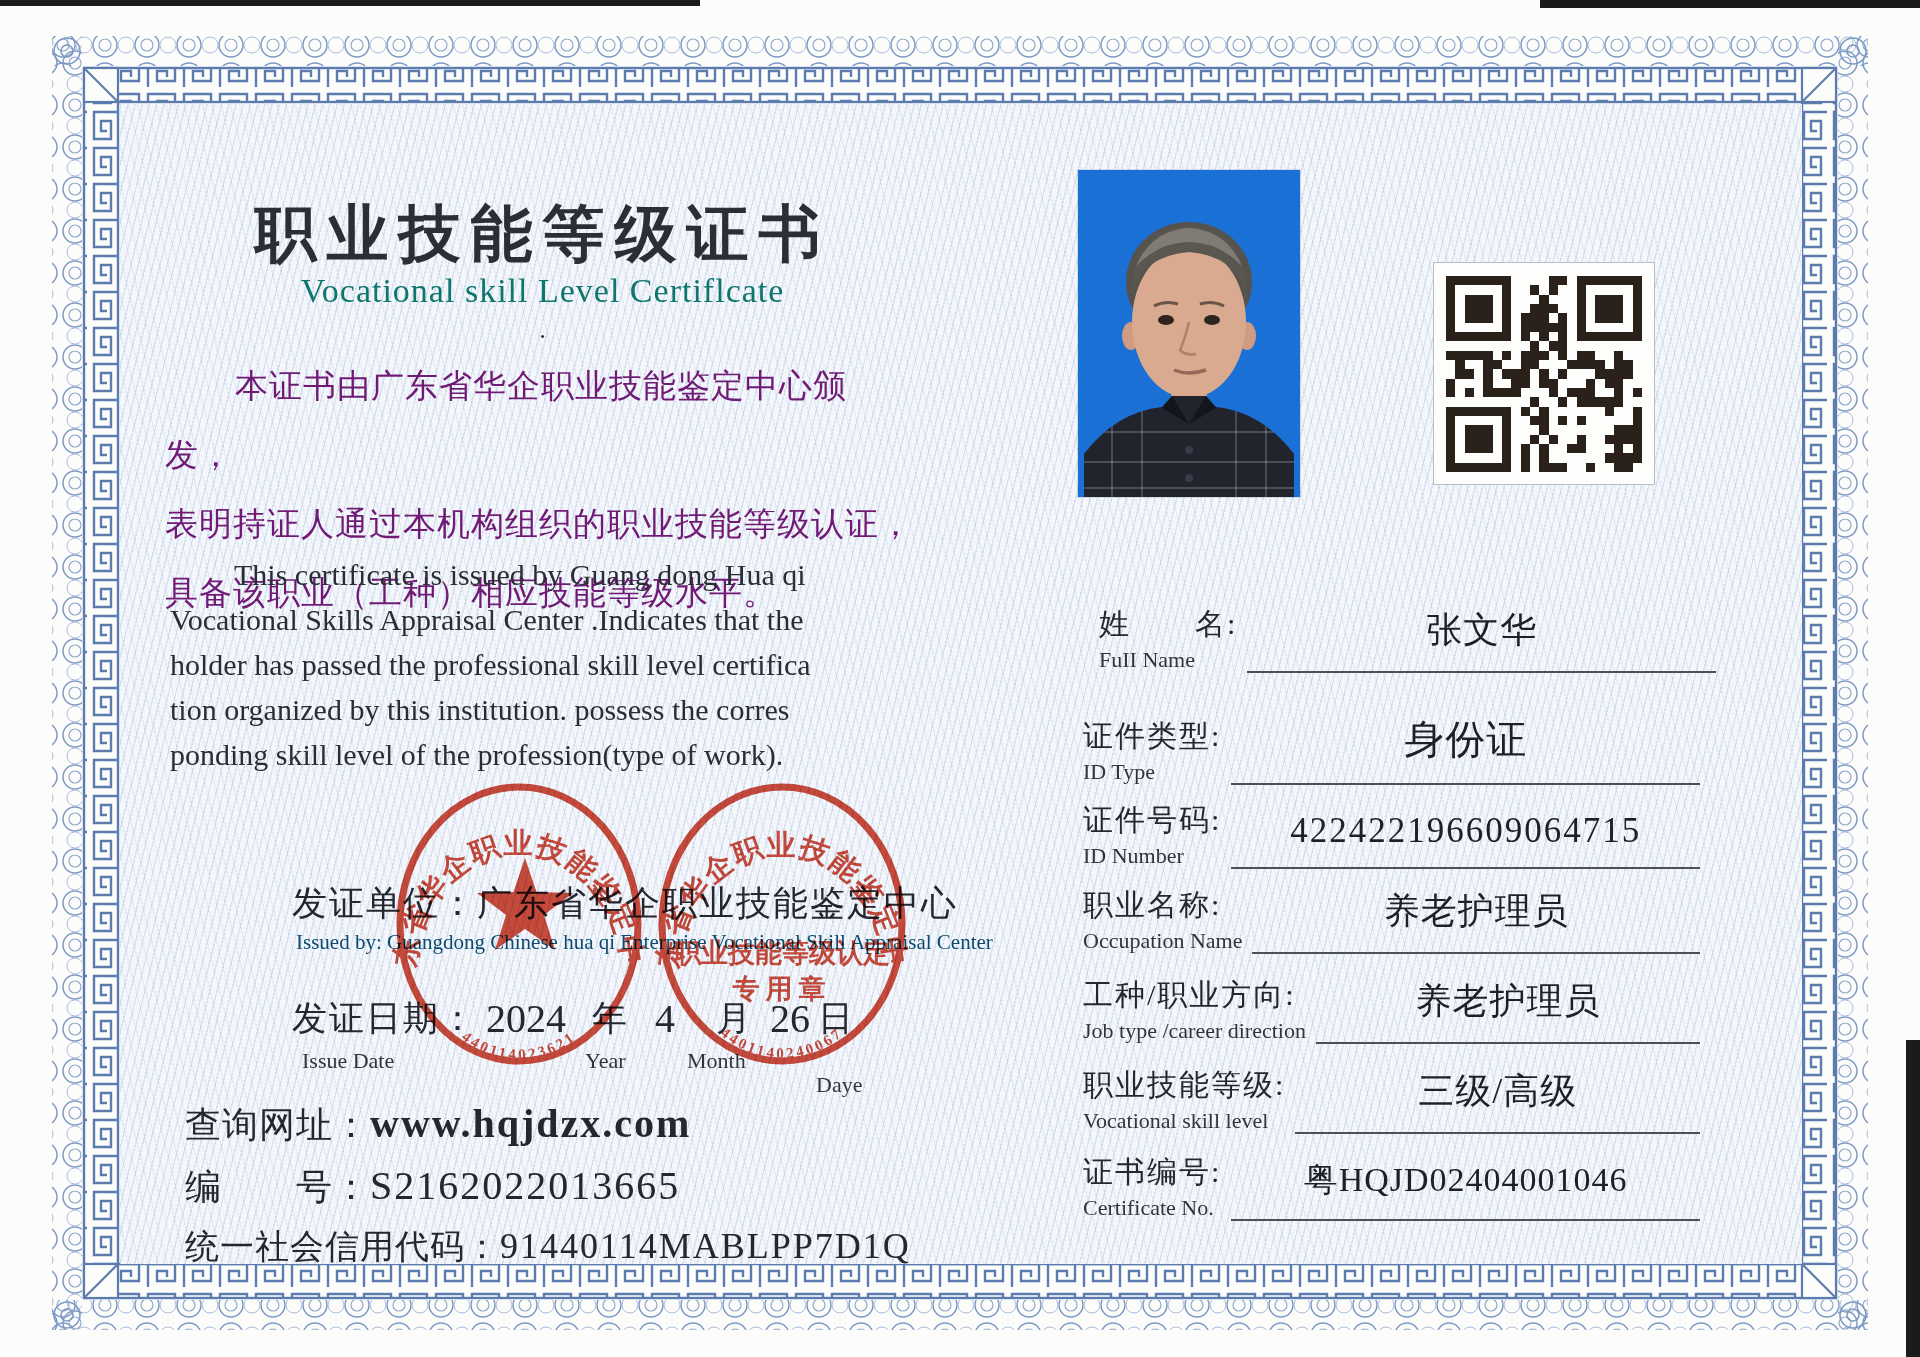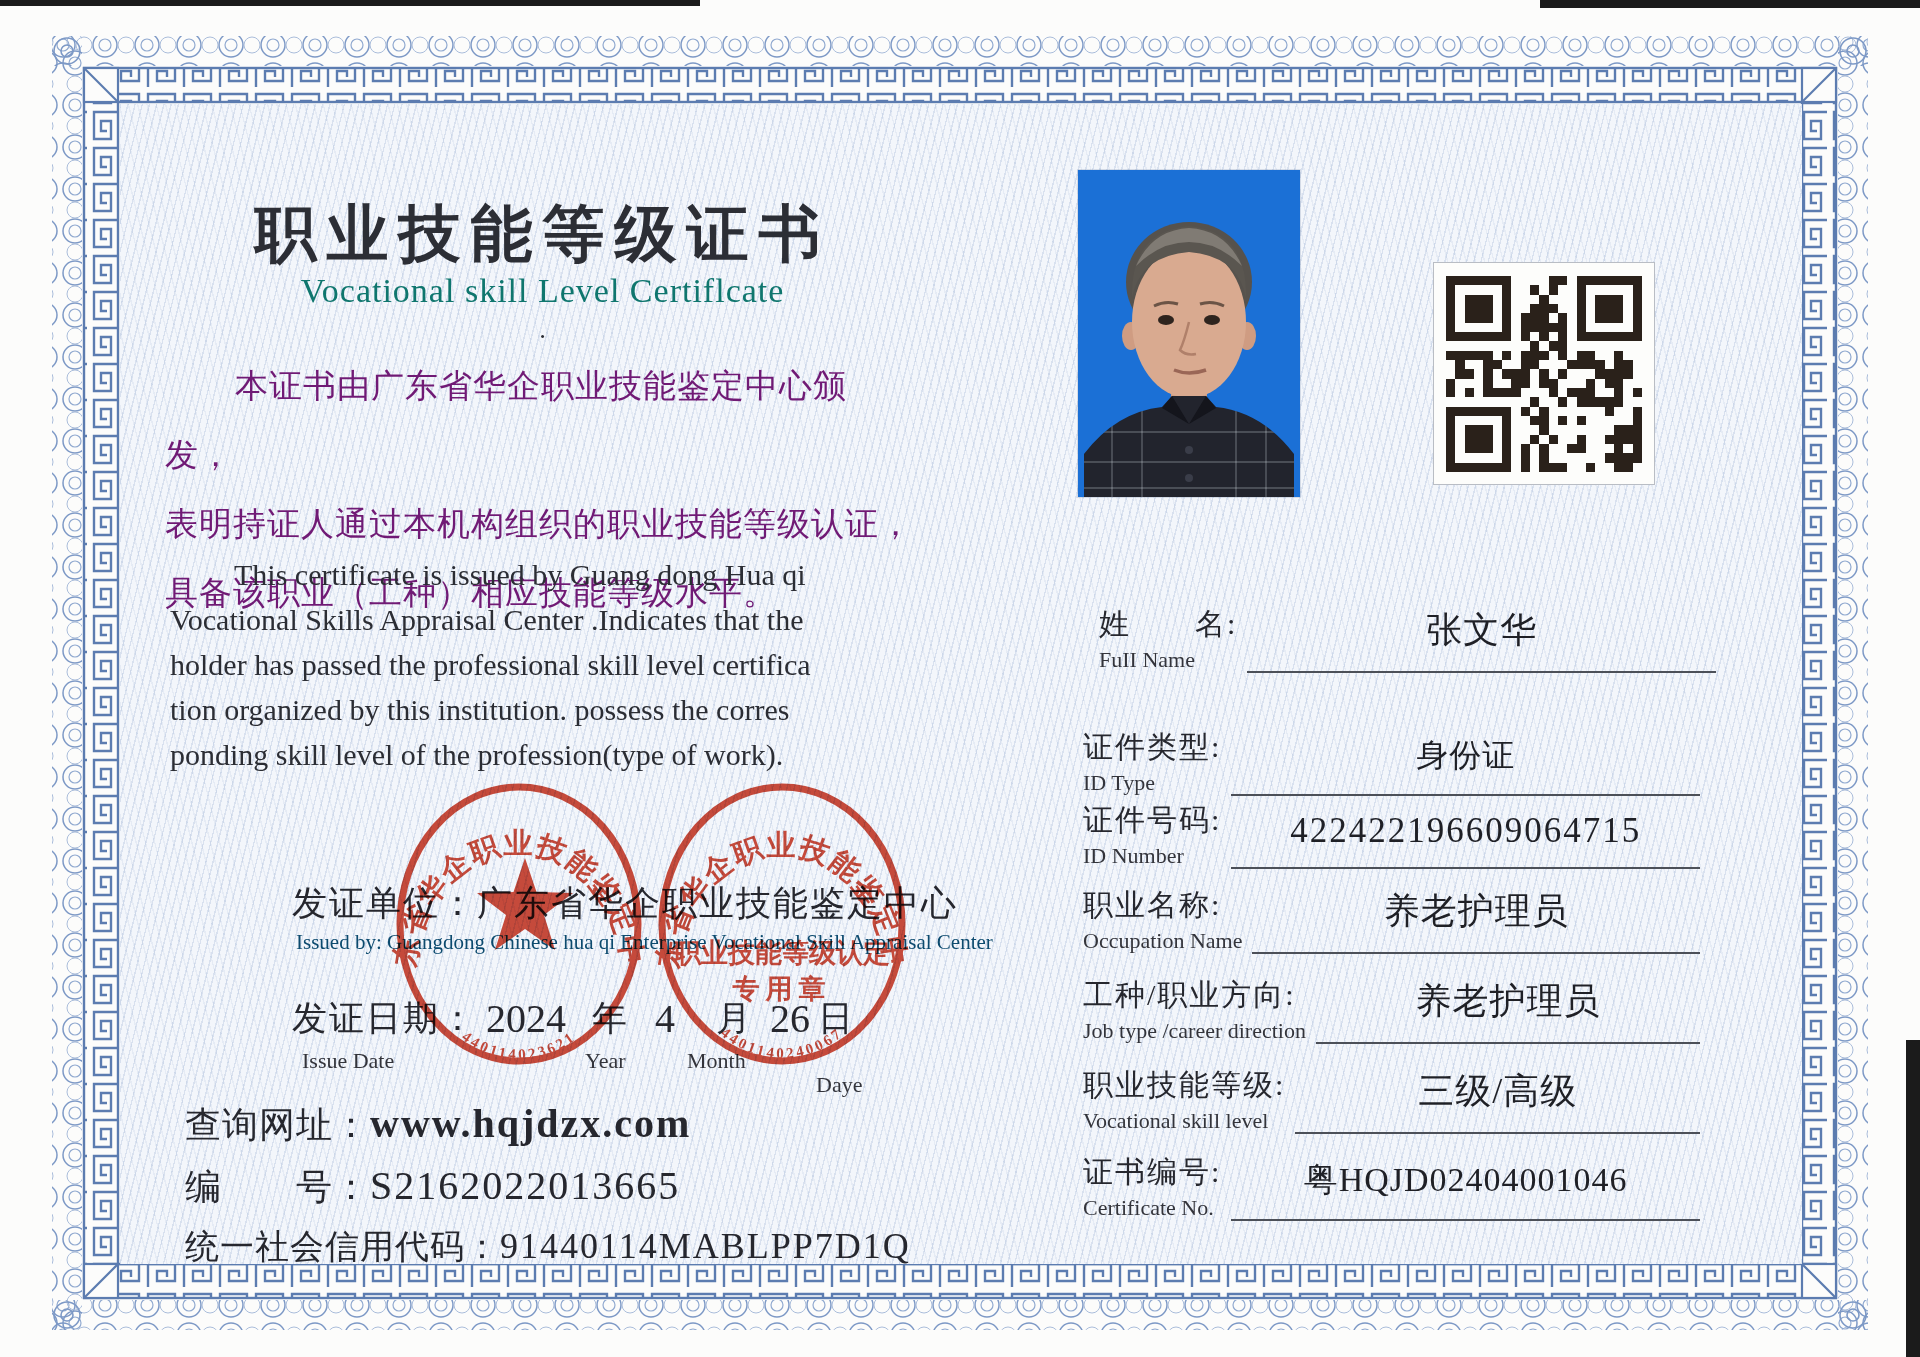--- a/index.html
+++ b/index.html
@@ -449,21 +449,21 @@
         <div class="cn">姓　　名:</div>
       <div class="en">FuII Name</div>
       </div>
     <div class="fval" style="font-size:36px;">张文华</div>
   </div>
   <div class="frow" style="top:712px;">
     <div class="flabel">
         <div class="cn">证件类型:</div>
       <div class="en">ID Type</div>
       </div>
-    <div class="fval" style="font-size:32px;margin-top:22px;">身份证</div>
+    <div class="fval" style="font-size:40px;">身份证</div>
   </div>
   <div class="frow" style="top:800px;">
     <div class="flabel">
         <div class="cn">证件号码:</div>
       <div class="en">ID Number</div>
       </div>
     <div class="fval" style="font-size:35px;letter-spacing:2px;">422422196609064715</div>
   </div>
   <div class="frow" style="top:885px;">
     <div class="flabel">

